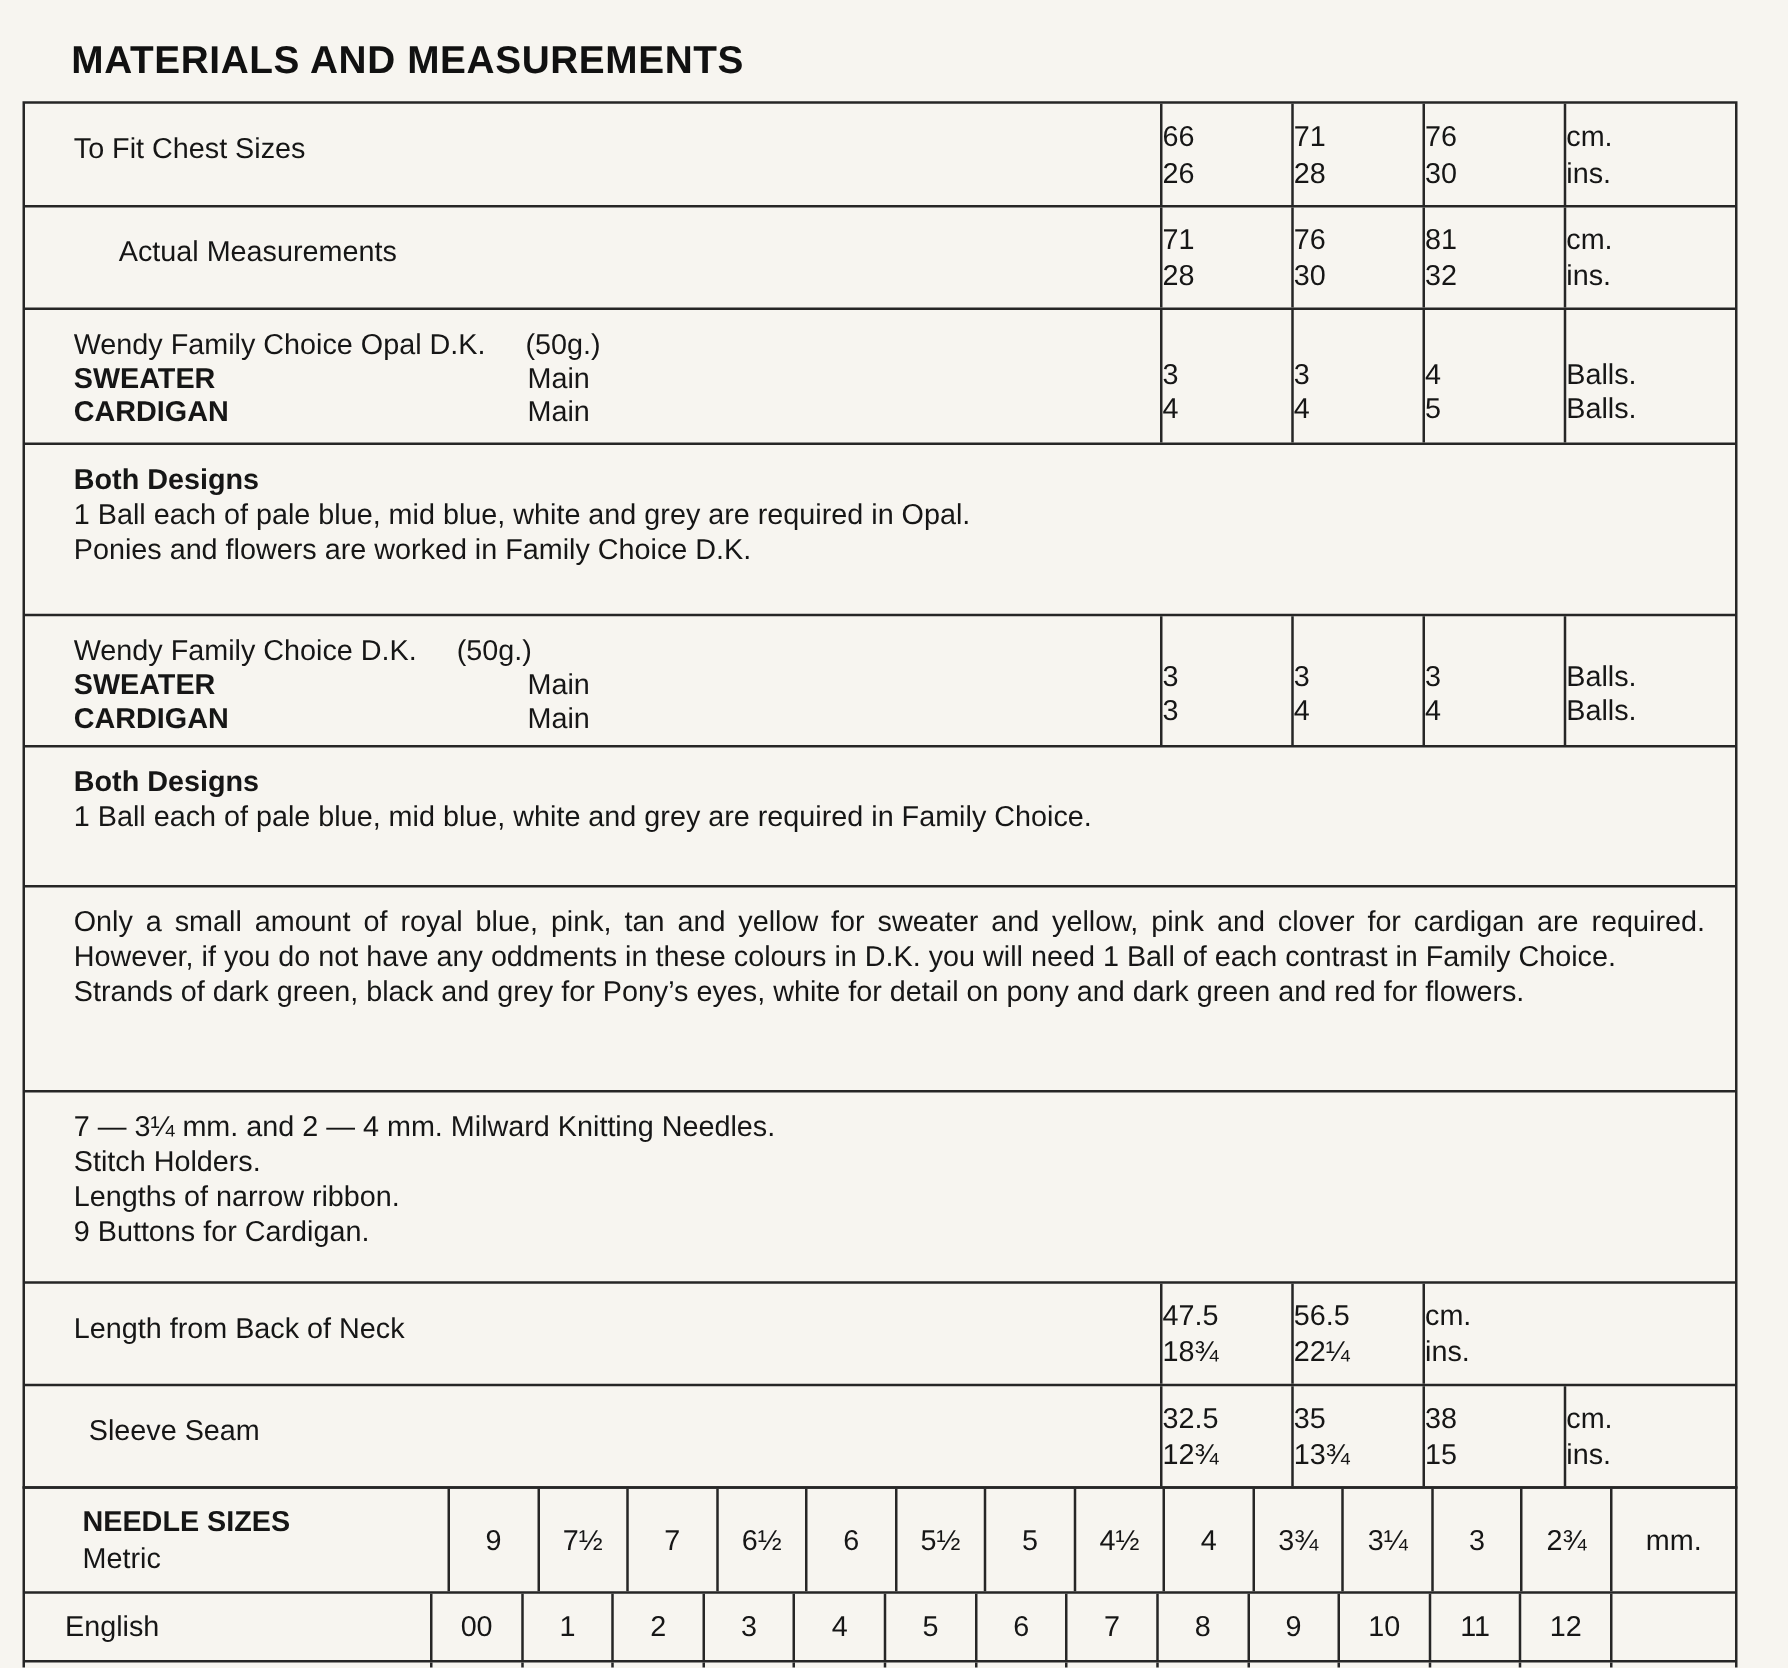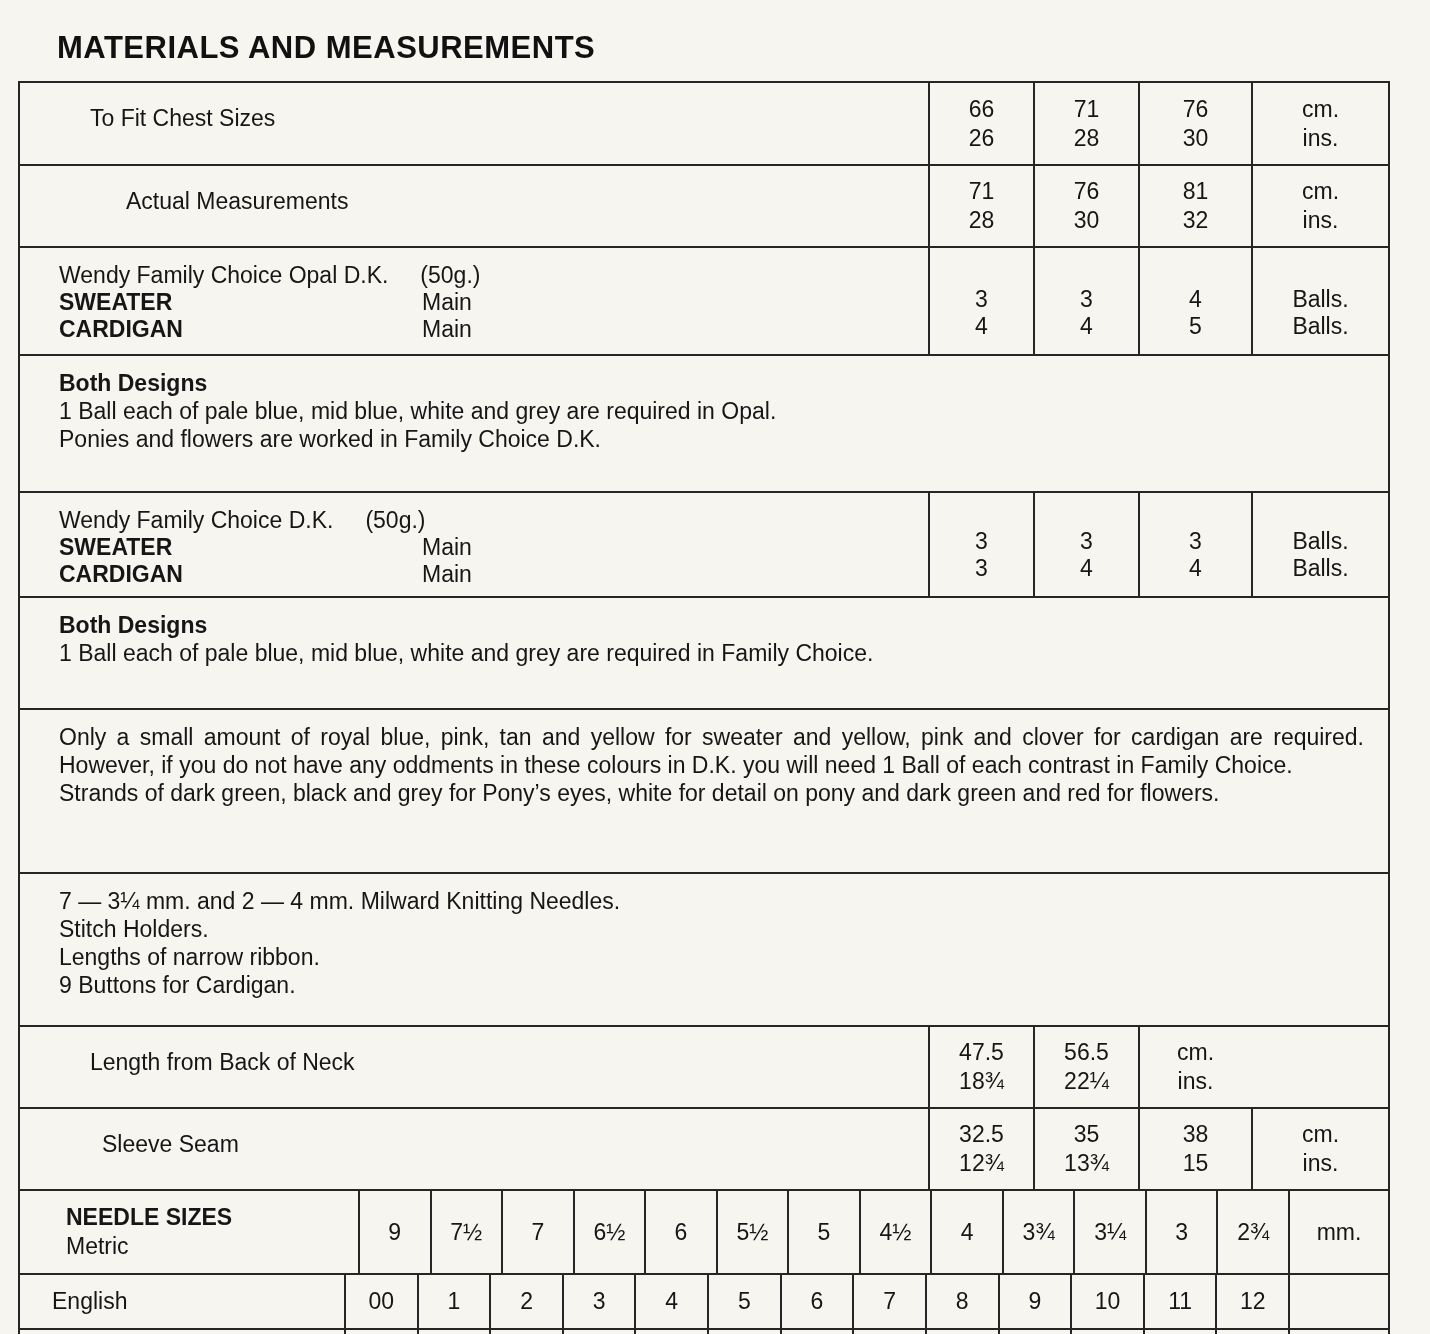--- a/index.html
+++ b/index.html
@@ -11,25 +11,25 @@
   }
   .page { box-sizing: border-box; width: 1430px; padding: 20px 40px 0 18px; }
   .title {
     font-size: 31px; font-weight: bold; letter-spacing: 0.5px;
     margin: 10px 0 15px 39px; color: #111;
   }
   .tbl { border: 2px solid #262626; background: transparent; }
   .row { border-top: 2px solid #262626; }
   .row:first-child { border-top: none; }
   .grid-row { display: grid; grid-template-columns: 1fr 105px 105px 113px 137px; }
-  .label-cell { padding: 22px 0 0 39px; font-size: 23px; margin-left: 31px; }
+  .label-cell { padding: 22px 0 0 39px; font-size: 23px; }
   .num-cell, .unit-cell {
     border-left: 2px solid #262626;
     display: flex; flex-direction: column;
-    align-items: center; justify-content: center;
+    align-items: flex-start; justify-content: center;
     text-align: center; font-size: 23px; line-height: 29px;
   }
   .yarn-label { padding: 14px 0 0 39px; font-size: 23px; line-height: 27px; }
   .yarn-weight { margin-left: 32px; }
   .garment { display: inline-block; width: 363px; font-weight: bold; }
   .yarn-num { justify-content: flex-end; padding-bottom: 14px; line-height: 27px; }
   .full-row { padding: 13px 24px 14px 39px; font-size: 23px; line-height: 28px; }
   .full-row .heading { font-weight: bold; }
   .justified { text-align: justify; }
   .r-chest   { min-height: 81px; }

